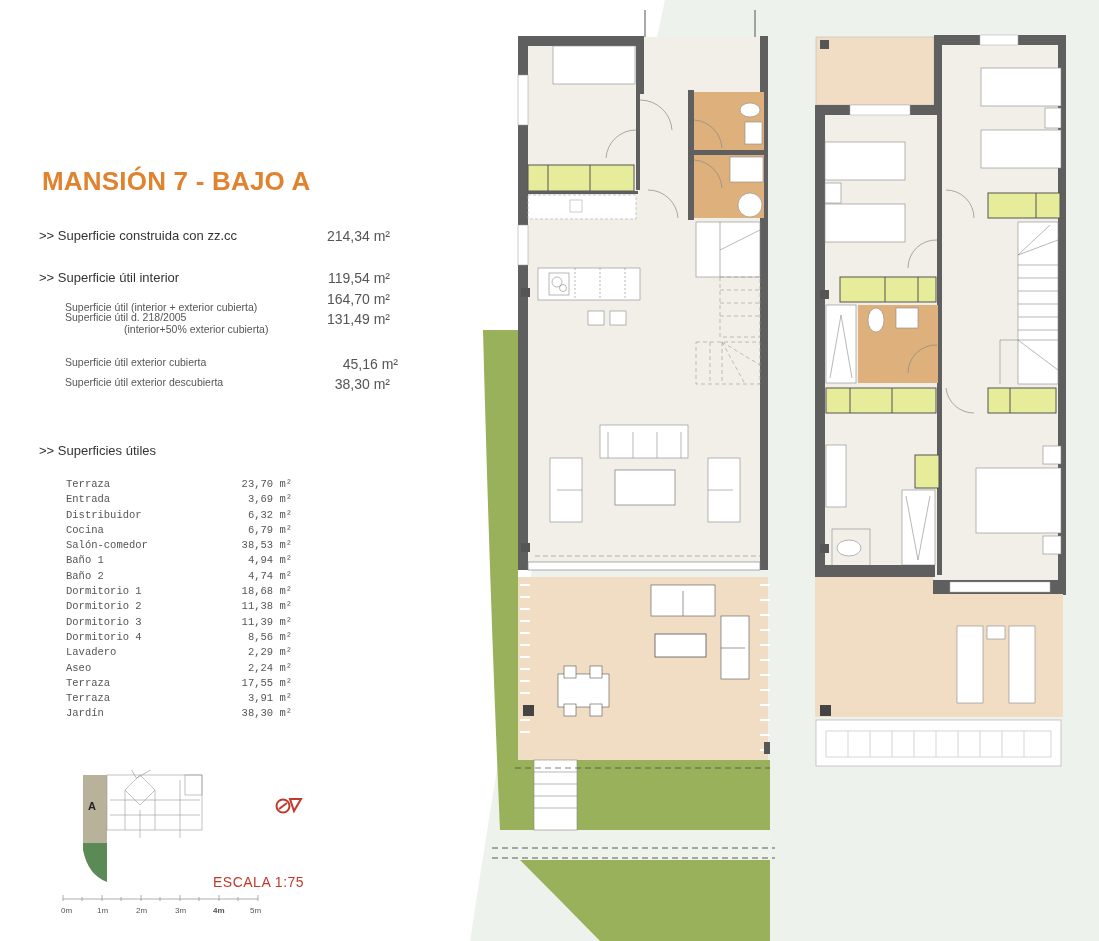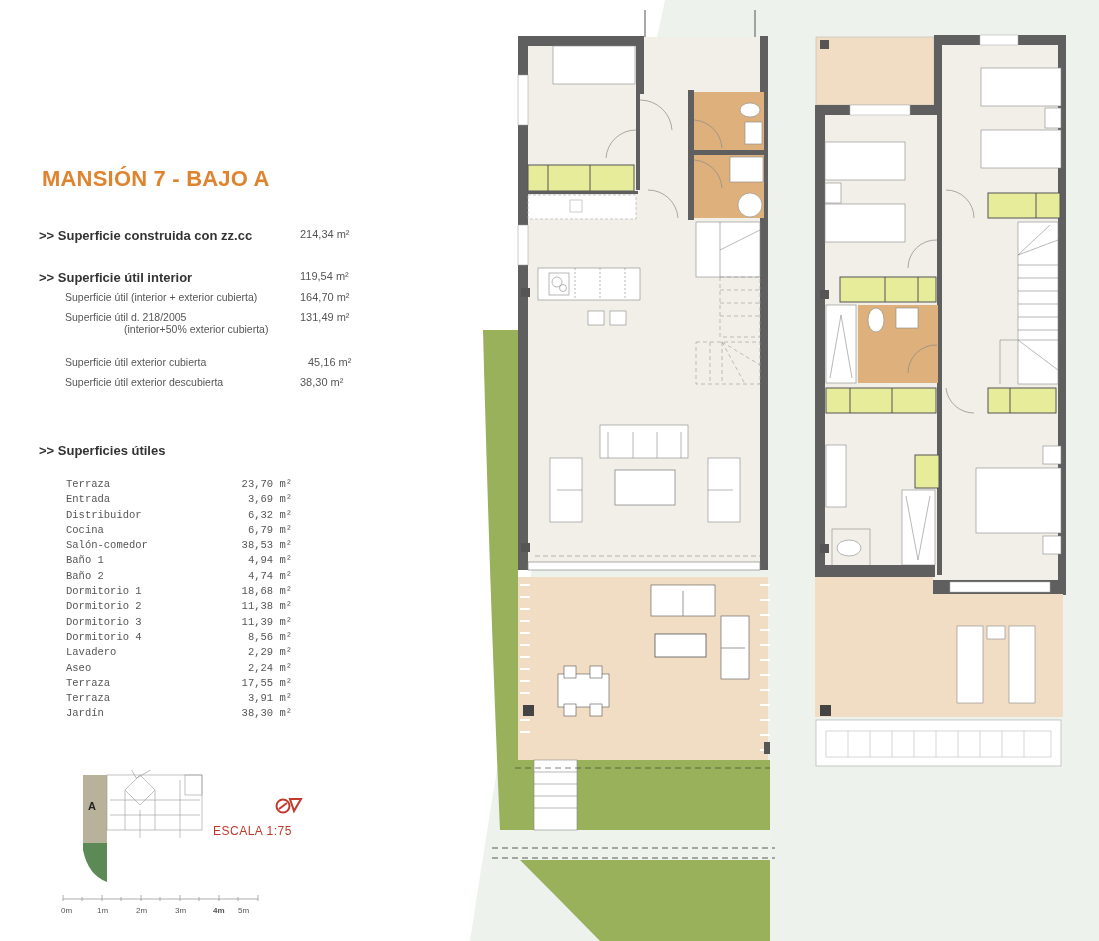--- a/index.html
+++ b/index.html
@@ -1,43 +1,43 @@
 <!DOCTYPE html>
 <html><head>
 <meta charset="utf-8">
 <style>
   html,body{margin:0;padding:0;}
   body{width:1099px;height:941px;position:relative;overflow:hidden;background:#edf2ec;font-family:"Liberation Sans",sans-serif;color:#555;}
   .bgwhite{position:absolute;left:0;top:0;width:1099px;height:941px;}
-  .title{position:absolute;left:42px;top:166px;font-size:22px;font-weight:bold;color:#e0832f;letter-spacing:0.2px;}
-  .hdr{position:absolute;font-size:13px;font-weight:bold;color:#333;text-align:center;}
-  .val{position:absolute;font-size:11px;color:#555;text-align:left;}
+  .title{position:absolute;left:42px;top:166px;font-size:26px;font-weight:bold;color:#e0832f;letter-spacing:0.2px;}
+  .hdr{position:absolute;font-size:13px;font-weight:normal;color:#333;text-align:center;}
+  .val{position:absolute;font-size:14px;color:#555;text-align:right;}
   .sub{position:absolute;font-size:10.5px;color:#555;}
   .rooms{position:absolute;left:66px;top:477px;width:226px;}
   .room{display:flex;justify-content:space-between;font-size:10.5px;line-height:15.3px;color:#555;font-family:Liberation Mono, monospace;}
   .plan{position:absolute;left:0;top:0;}
-  .escala{position:absolute;left:213px;top:824px;font-size:12px;color:#c0392b;letter-spacing:0.5px;}
+  .escala{position:absolute;left:213px;top:874px;font-size:14px;color:#c0392b;letter-spacing:0.5px;}
   .ticklbl{position:absolute;top:906px;font-size:8px;color:#555;}
 </style>
 </head>
 <body>
 
 <svg class="bgwhite" width="1099" height="941" viewBox="0 0 1099 941">
   <path d="M0 0 L665 0 Q640 120 600 260 Q540 480 470 941 L0 941 Z" fill="#ffffff"></path>
 </svg>
 
 <div class="title">MANSIÓN 7 - BAJO A</div>
 
 <div class="hdr" style="left:39px;top:228px;">&gt;&gt; Superficie construida con zz.cc</div>
 <div class="val" style="left:300px;top:228px;width:90px;">214,34 m²</div>
 
 <div class="hdr" style="left:39px;top:270px;">&gt;&gt; Superficie útil interior</div>
 <div class="val" style="left:300px;top:270px;width:90px;">119,54 m²</div>
 
-<div class="sub" style="left:65px;top:291px;text-align:center;">Superficie útil (interior + exterior cubierta)</div>
+<div class="sub" style="left:65px;top:301px;text-align:center;">Superficie útil (interior + exterior cubierta)</div>
 <div class="val" style="left:300px;top:291px;width:90px;">164,70 m²</div>
 
 <div class="sub" style="left:65px;top:311px;">Superficie útil  d. 218/2005</div>
 <div class="sub" style="left:80px;top:323px;margin-left:44px;">(interior+50% exterior cubierta)</div>
 <div class="val" style="left:300px;top:311px;width:90px;">131,49 m²</div>
 
 <div class="sub" style="left:65px;top:356px;">Superficie útil exterior cubierta</div>
 <div class="val" style="left:308px;top:356px;width:90px;">45,16 m²</div>
 
 <div class="sub" style="left:65px;top:376px;">Superficie útil exterior descubierta</div>
@@ -152,21 +152,21 @@
       <line x1="159" y1="2" x2="159" y2="8"></line>
     <line x1="178" y1="4" x2="178" y2="8"></line>
       <line x1="198" y1="2" x2="198" y2="8"></line>
   </g>
 </svg>
 <div class="ticklbl" style="left:61px;">0m</div>
 <div class="ticklbl" style="left:97px;">1m</div>
 <div class="ticklbl" style="left:136px;">2m</div>
 <div class="ticklbl" style="left:175px;">3m</div>
 <div class="ticklbl" style="left:213px;font-weight:bold;">4m</div>
-<div class="ticklbl" style="left:238px;">5m</div>
+<div class="ticklbl" style="left:250px;">5m</div>
 
 <svg class="plan" width="1099" height="941" viewBox="0 0 1099 941">
 
   <path d="M483 330 L518 330 L518 760 L770 760 L770 830 L500 830 Q490 600 483 330 Z" fill="#98b15a"></path>
   <path d="M520 860 L770 860 L770 941 L600 941 Q560 900 520 860 Z" fill="#98b15a"></path>
   <rect x="500" y="830" width="270" height="30" fill="#eef3ec"></rect>
   <line x1="492" y1="848" x2="775" y2="848" stroke="#333" stroke-width="0.8" stroke-dasharray="6,4"></line>
   <line x1="492" y1="858" x2="775" y2="858" stroke="#333" stroke-width="0.8" stroke-dasharray="6,4"></line>
 
   <rect x="645" y="37" width="110" height="55" fill="#f1dcc4"></rect>

